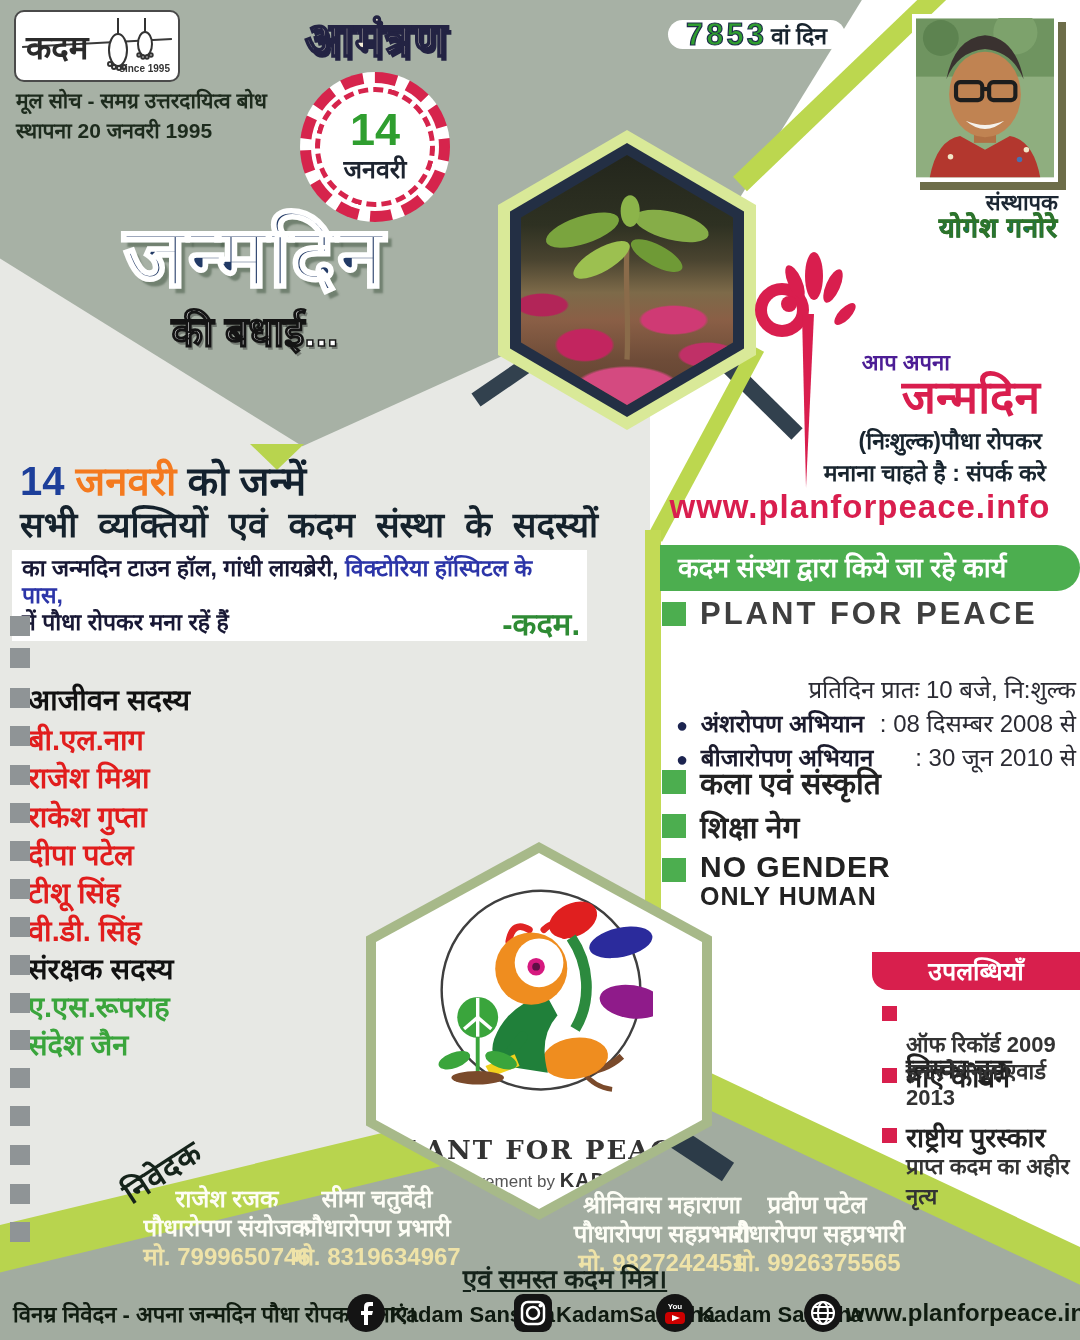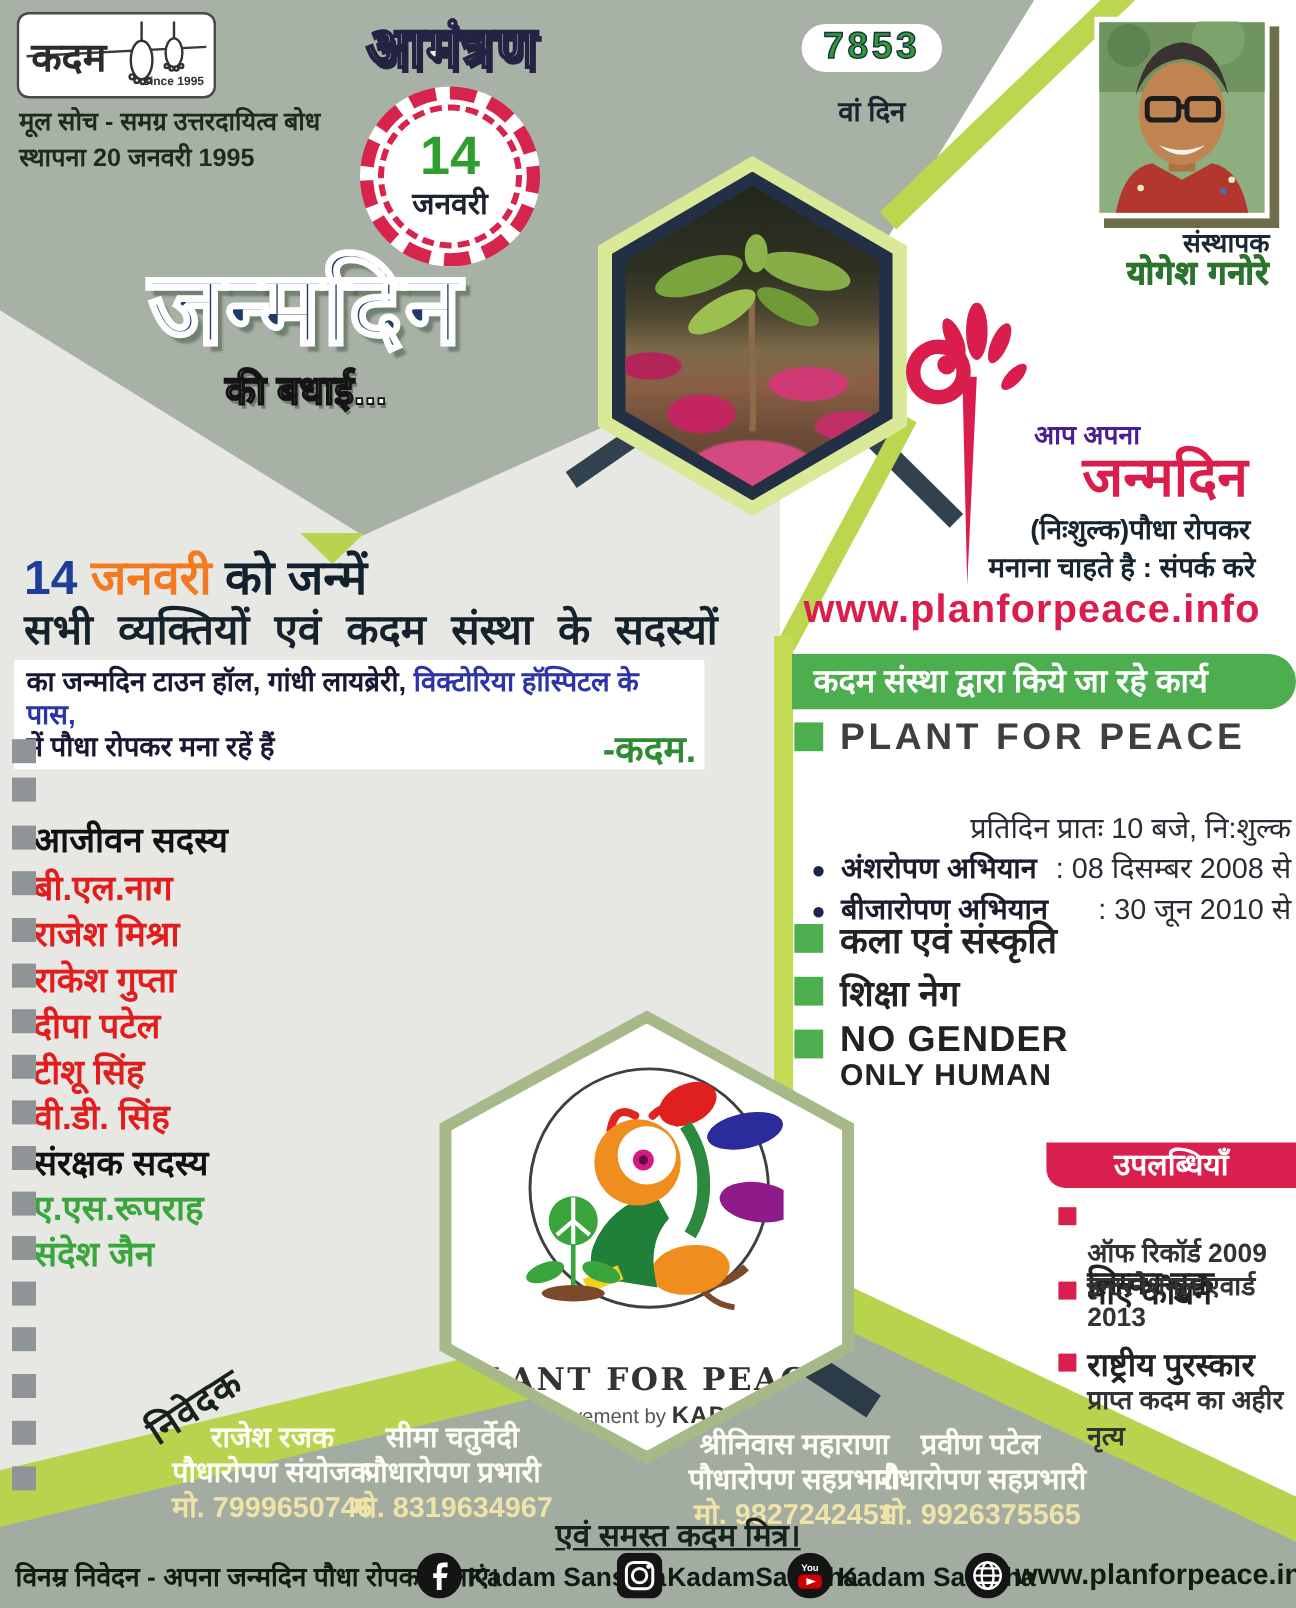--- a/index.html
+++ b/index.html
@@ -31,38 +31,38 @@
   
   .c{text-align:center;}
   .hd-invite{left:232px;top:6px;width:290px;font-size:47px;font-weight:800;color:#f6eed8;
     -webkit-text-stroke:2px #232343;text-shadow:3px 4px 0 #232343;letter-spacing:2px;}
   .logo-box{left:14px;top:10px;width:162px;height:68px;background:#fff;border:2px solid #4a4a4a;border-radius:10px;}
   .logo-txt{left:10px;top:12px;font-size:33px;font-weight:800;color:#2b2b2b;font-family:"DejaVu Serif",serif;}
   .logo-line{left:6px;top:30px;width:150px;height:2px;background:#3a3a3a;transform:rotate(-3deg);}
   .logo-since{right:8px;bottom:6px;font-size:10px;color:#333;font-weight:700;}
   .tagline{left:16px;top:86px;font-size:21px;font-weight:700;color:#1d2b1d;}
   .estab{left:16px;top:116px;font-size:21px;font-weight:700;color:#1d2b1d;}
-  .day-pill{left:668px;top:20px;height:40px;padding:0 18px;background:#fff;border-radius:22px;
-    display:flex;align-items:center;gap:20px;flex-direction:column;}
+  .day-pill{left:668px;top:20px;height:29px;padding:0 18px;background:#fff;border-radius:22px;
+    display:flex;align-items:center;gap:4px;}
   .day-num{font-size:31px;font-weight:800;color:#2f9e2f;-webkit-text-stroke:1.2px #1c2c4a;letter-spacing:3px;}
   .day-suf{font-size:23px;font-weight:700;color:#18242e;}
   .badge{left:300px;top:72px;width:150px;height:150px;border-radius:50%;background:#fff;
     border:11px dashed #d6244c;box-sizing:border-box;display:flex;flex-direction:column;
     align-items:center;justify-content:center;}
   .badge-inner{position:absolute;inset:4px;border:5px dashed #d6244c;border-radius:50%;transform:rotate(14deg);}
   .badge-day{font-size:45px;font-weight:900;color:#2f9e2f;line-height:42px;}
   .badge-month{font-size:25px;font-weight:800;color:#1d2430;}
   .founder-photo{left:912px;top:14px;width:146px;height:168px;background:#fff;padding:4px;
     box-shadow:8px 8px 0 #6d6d49;box-sizing:border-box;}
   .founder-title{left:880px;top:186px;width:178px;text-align:right;font-size:22px;font-weight:800;color:#1c2733;}
   .founder-name{left:850px;top:208px;width:208px;text-align:right;font-size:27px;font-weight:800;color:#0f766e;
     -webkit-text-stroke:0.8px #2f7327;letter-spacing:1px;}
   .headline{left:20px;top:196px;width:470px;font-size:84px;font-weight:900;color:#223a66;letter-spacing:2px;
     -webkit-text-stroke:3px #ffffff;text-shadow:5px 6px 2px rgba(70,90,70,.55);}
-  .subhead{left:20px;top:302px;width:470px;font-size:33px;font-weight:900;color:#ffffff;
+  .subhead{left:20px;top:302px;width:470px;font-size:41px;font-weight:900;color:#ffffff;
     -webkit-text-stroke:1.5px #141414;text-shadow:2px 3px 0 rgba(0,0,0,.3);}
   .cta1{right:130px;top:346px;font-size:22px;font-weight:800;color:#4c1d95;}
   .cta2{right:40px;top:364px;font-size:46px;font-weight:900;color:#d91e4e;}
   .cta3{right:38px;top:424px;font-size:23px;font-weight:700;color:#18242e;}
   .cta4{right:34px;top:456px;font-size:23px;font-weight:700;color:#18242e;}
   .website{left:660px;top:488px;width:400px;font-size:33px;font-weight:900;color:#d91e4e;letter-spacing:1px;}
   .works-bar{left:660px;top:545px;width:420px;height:46px;background:#4cae4f;border-radius:0 24px 24px 0;
     color:#fff;font-size:27px;font-weight:700;line-height:46px;padding-left:18px;box-sizing:border-box;}
   .sq{width:24px;height:24px;background:#4cae4f;}
   .pfp-title{left:700px;top:596px;font-size:31px;font-weight:800;color:#3f3f3f;letter-spacing:3px;}

